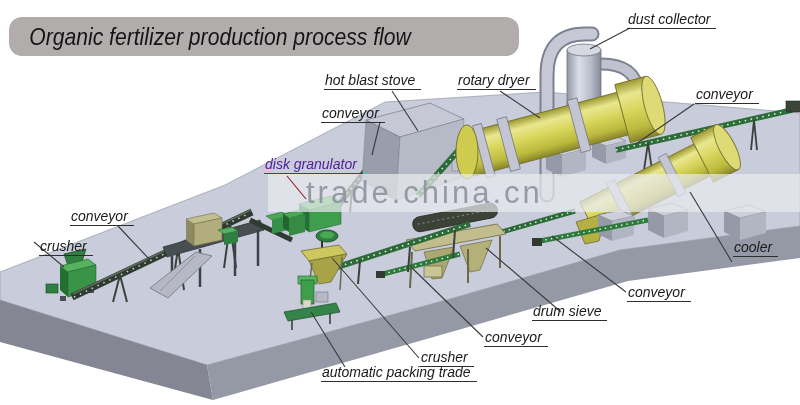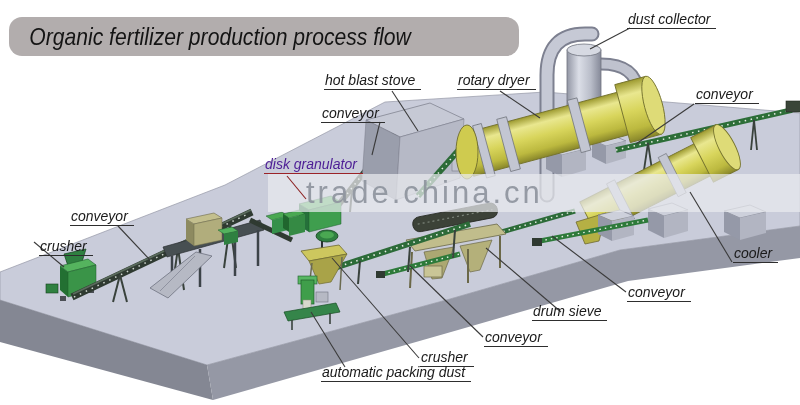--- a/index.html
+++ b/index.html
@@ -25,21 +25,21 @@
        border-bottom:1.4px solid #2e2e2e;padding:0 6px 1px 1px;white-space:nowrap;}
   .lbl-red{color:#4c1d95;border-bottom-color:#9b2328;margin-left:40px;}
   #lbl-dust{left:627px;top:12px;}
   #lbl-hbs{left:324px;top:73px;}
   #lbl-conv-top{left:321px;top:106px;}
   #lbl-rotary{left:457px;top:73px;text-align:center;}
   #lbl-conv-rt{left:695px;top:87px;}
   #lbl-granulator{left:224px;top:157px;}
   #lbl-crusher{left:3px;top:239px;margin-left:36px;}
   #lbl-conv-left{left:70px;top:209px;}
-  #lbl-cooler{left:733px;top:246px;}
+  #lbl-cooler{left:733px;top:240px;}
   #lbl-conv-rb{left:627px;top:285px;}
   #lbl-sieve{left:532px;top:304px;}
   #lbl-conv-b{left:484px;top:330px;}
   #lbl-storage{left:420px;top:350px;}
   #lbl-packing{left:321px;top:365px;}
 </style>
 </head>
 <body>
 
 <div id="stage">
@@ -292,19 +292,19 @@
   <div class="lbl" id="lbl-rotary">rotary dryer</div>
   <div class="lbl" id="lbl-conv-rt">conveyor</div>
   <div class="lbl lbl-red" id="lbl-granulator">disk granulator</div>
   <div class="lbl" id="lbl-crusher">crusher</div>
   <div class="lbl" id="lbl-conv-left">conveyor</div>
   <div class="lbl" id="lbl-cooler">cooler</div>
   <div class="lbl" id="lbl-conv-rb">conveyor</div>
   <div class="lbl" id="lbl-sieve">drum sieve</div>
   <div class="lbl" id="lbl-conv-b">conveyor</div>
   <div class="lbl" id="lbl-storage">crusher</div>
-  <div class="lbl" id="lbl-packing">automatic packing dust</div>
+  <div class="lbl" id="lbl-packing">automatic packing trade</div>
 
   <div class="banner">
     <span>Organic fertilizer production process flow</span>
   </div>
 
 </div>
 
 </body></html>

